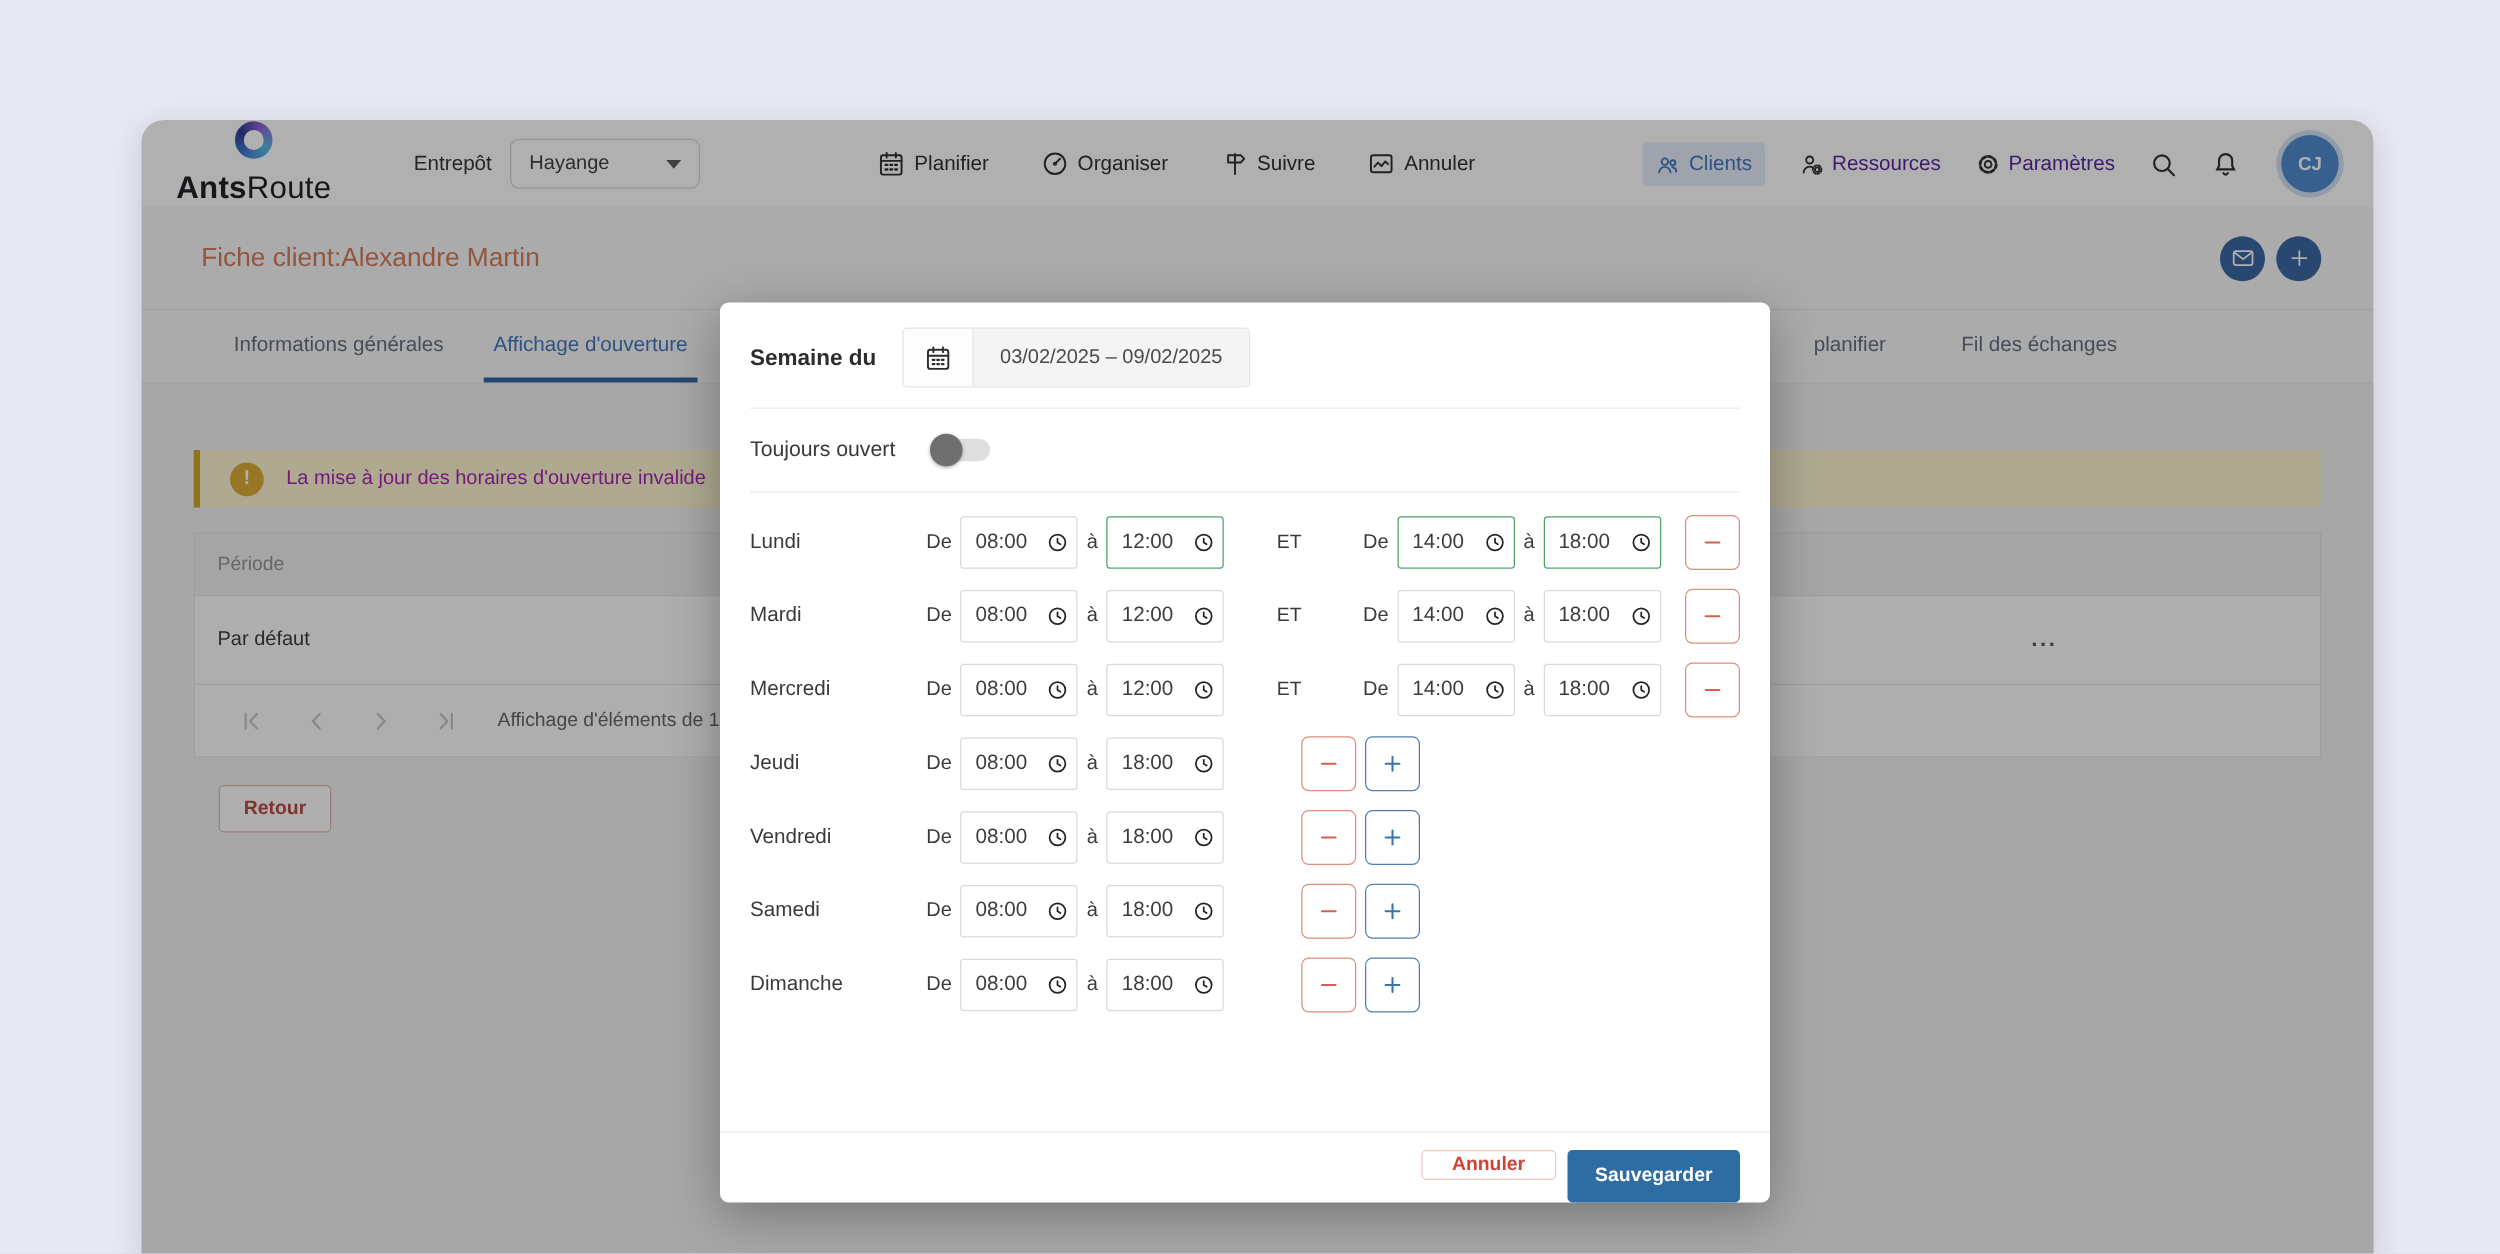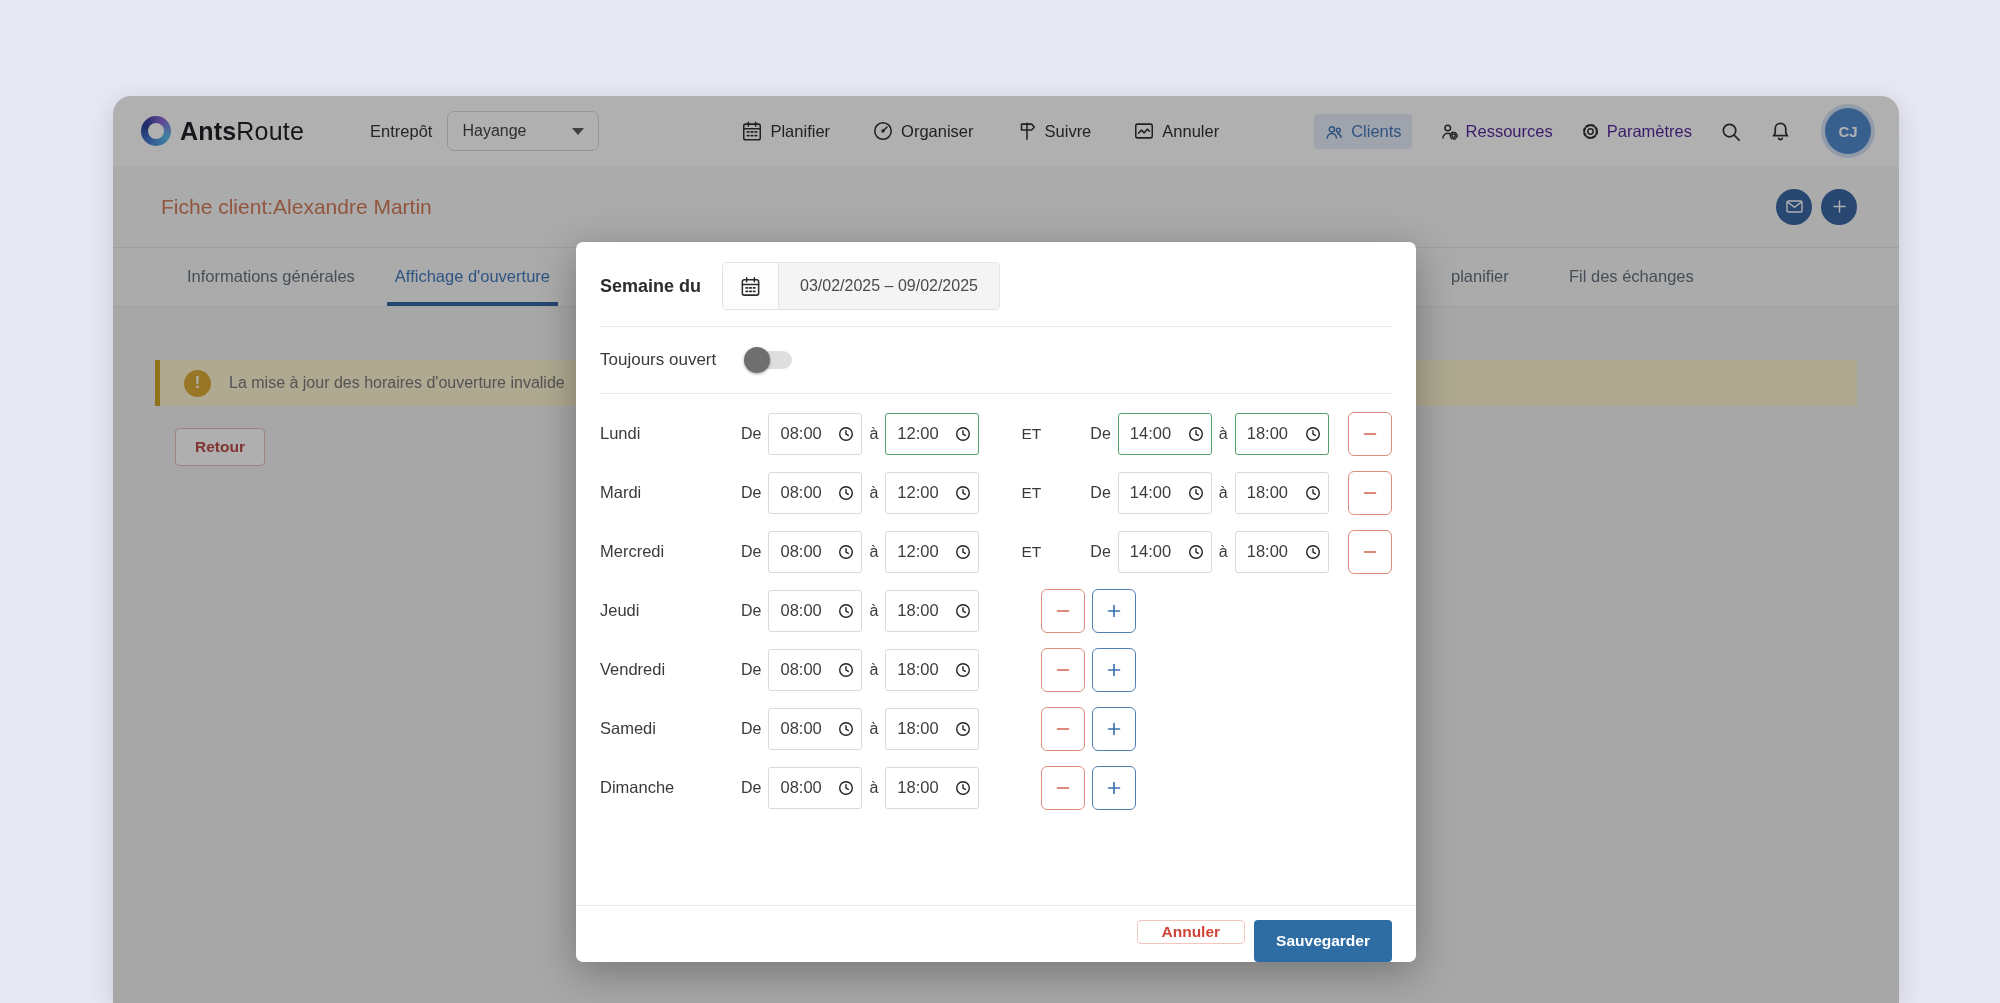--- a/index.html
+++ b/index.html
@@ -7,21 +7,21 @@
   body { font-family:"Liberation Sans", sans-serif; background:#e7e8f2; overflow:hidden; }
   .page { position:relative; width:2000px; height:1003px; background:#e7e8f2; overflow:hidden; }
 
   
   .app-window { position:absolute; left:113px; top:96px; width:1786px; height:907px;
     border-radius:18px 18px 0 0; overflow:hidden; background:#f1f1f1;
     box-shadow:0 6px 24px rgba(50,55,100,.18); }
 
   
   .topbar { height:70px; background:#fff; display:flex; align-items:center; padding:0 28px; }
-  .brand { display:flex; align-items:center; gap:9px; }
+  .brand { display:flex; align-items:center; gap:9px;flex-direction:column; }
   .logo-ring { width:30px; height:30px; border-radius:50%; position:relative;
     background:conic-gradient(from 210deg,#3f7ad1,#23368f,#8a5fd4,#54b7e8,#3f7ad1); }
   .logo-ring::after { content:""; position:absolute; inset:7px; border-radius:50%; background:#fff; }
   .brand-text { font-size:25px; color:#17181c; letter-spacing:.2px; }
   .brand-text .b { font-weight:bold; }
   .warehouse { display:flex; align-items:center; gap:15px; margin-left:66px; }
   .wh-label { font-size:16.5px; color:#2e2e2e; }
   .wh-select { width:152px; height:40px; border:1px solid #d7d7d7; border-radius:7px; background:#fff;
     display:flex; align-items:center; justify-content:space-between; padding:0 14px; font-size:16px; color:#3a3a3a; cursor:pointer; }
   .caret { width:0; height:0; border-left:6px solid transparent; border-right:6px solid transparent; border-top:7px solid #555; }
@@ -51,21 +51,21 @@
   .tab { font-size:16.5px; color:#5d6a75; padding:0 8px 20px; cursor:pointer; position:relative; white-space:nowrap; }
   .tab + .tab { margin-left:24px; }
   .tab.active { color:#3b72b8; }
   .tab.active::after { content:""; position:absolute; left:0; right:0; bottom:0; height:4px; background:#2d5f9e; }
   .tab.abs { position:absolute; bottom:0; }
 
   
   .banner { margin:53px 42px 0; height:46px; background:#fdf4cf; border-left:5px solid #cfa21c; display:flex; align-items:center; }
   .warn-ic { width:27px; height:27px; border-radius:50%; background:#d9a82c; color:#fff; font-weight:bold; font-size:16px;
     display:flex; align-items:center; justify-content:center; margin-left:24px; flex:none; }
-  .banner-text { margin-left:18px; font-size:16px; color:#737373; white-space:nowrap; overflow:hidden; }
+  .banner-text { margin-left:18px; font-size:16px; color:#a21caf; white-space:nowrap; overflow:hidden; }
 
   
   .btn-row { display:flex; justify-content:flex-end; padding:0 42px; margin-top:23px; }
   .horaires-btn { height:39px; background:#3e6ead; color:#fff; border:none; border-radius:4px; font-size:15px; font-weight:bold;
     display:flex; align-items:center; gap:9px; padding:0 16px; cursor:pointer; font-family:inherit; }
   .horaires-btn svg { width:17px; height:17px; stroke:#fff; fill:none; stroke-width:2; stroke-linecap:round; }
 
   
   .table { margin:20px 42px 0; }
   .t-head { height:50px; background:#efefef; border:1px solid #e4e4e4; border-bottom:none; display:flex; align-items:center; padding:0 18px; font-size:15.5px; color:#8e8e8e; }
@@ -245,20 +245,44 @@
 
     
     <div class="banner">
       <div class="warn-ic">!</div>
       <div class="banner-text">La mise à jour des horaires d'ouverture invalide</div>
     </div>
 
     
 
     
+    <div class="table">
+      <div class="t-head">Période</div>
+      <div class="t-row">
+        <span>Par défaut</span>
+        <span class="row-menu">...</span>
+      </div>
+      <div class="t-foot">
+        <div class="pager">
+          <svg viewBox="0 0 20 20">
+              <path d="M5 3.5v13M15 3.5L9 10l6 6.5"></path>
+            </svg>
+          <svg viewBox="0 0 20 20">
+              <path d="M13 3.5L7 10l6 6.5"></path>
+            </svg>
+          <svg viewBox="0 0 20 20">
+              <path d="M7 3.5L13 10l-6 6.5"></path>
+            </svg>
+          <svg viewBox="0 0 20 20">
+              <path d="M15 3.5v13M5 3.5L11 10l-6 6.5"></path>
+            </svg>
+        </div>
+        <div class="pager-text">Affichage d'éléments de 1</div>
+      </div>
+    </div>
 
     <button class="retour-btn">Retour</button>
 
     
     <div class="overlay"></div>
   </div>
 
   <div class="modal">
     <div class="m-body">
       <div class="week-row">

